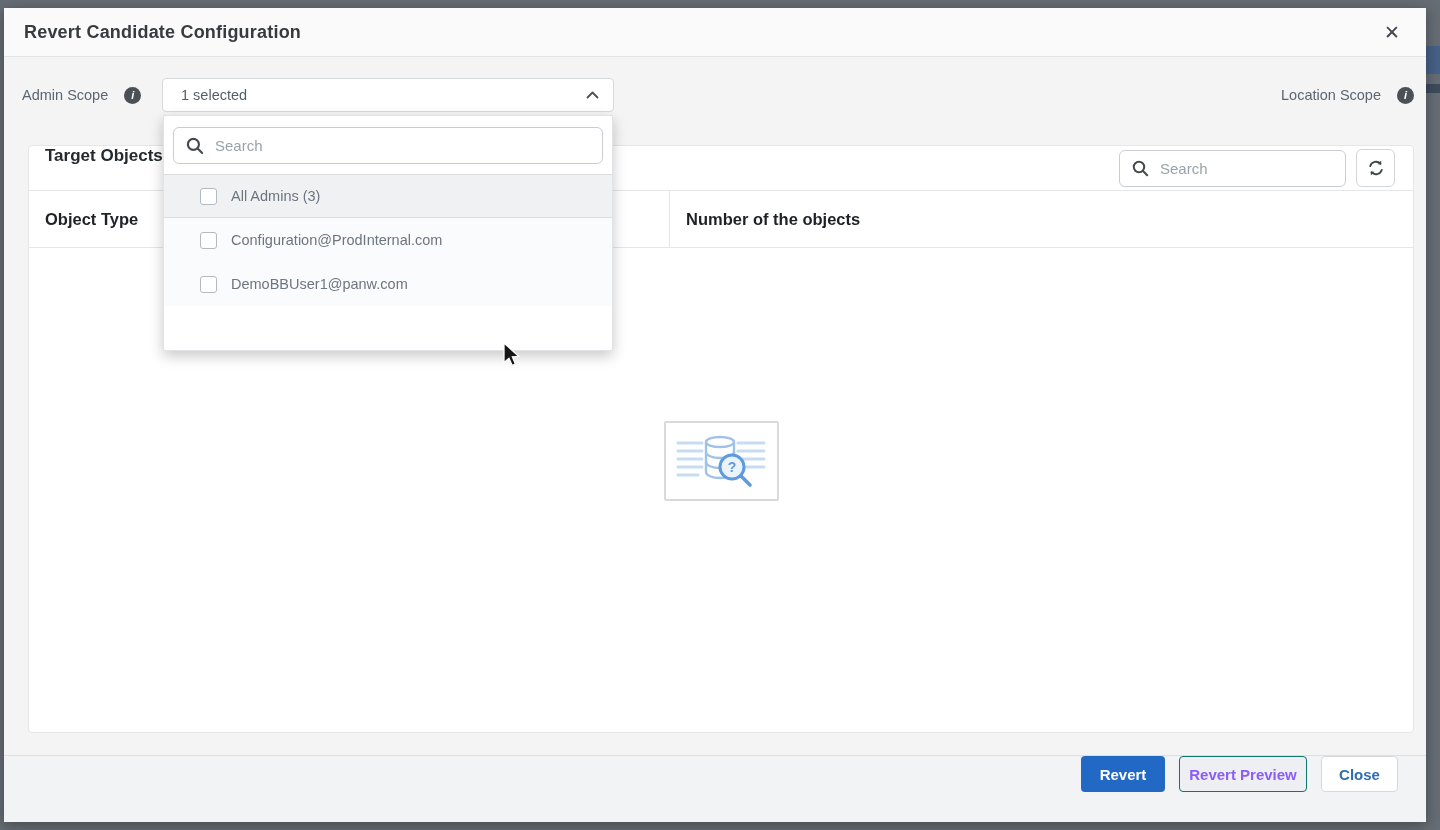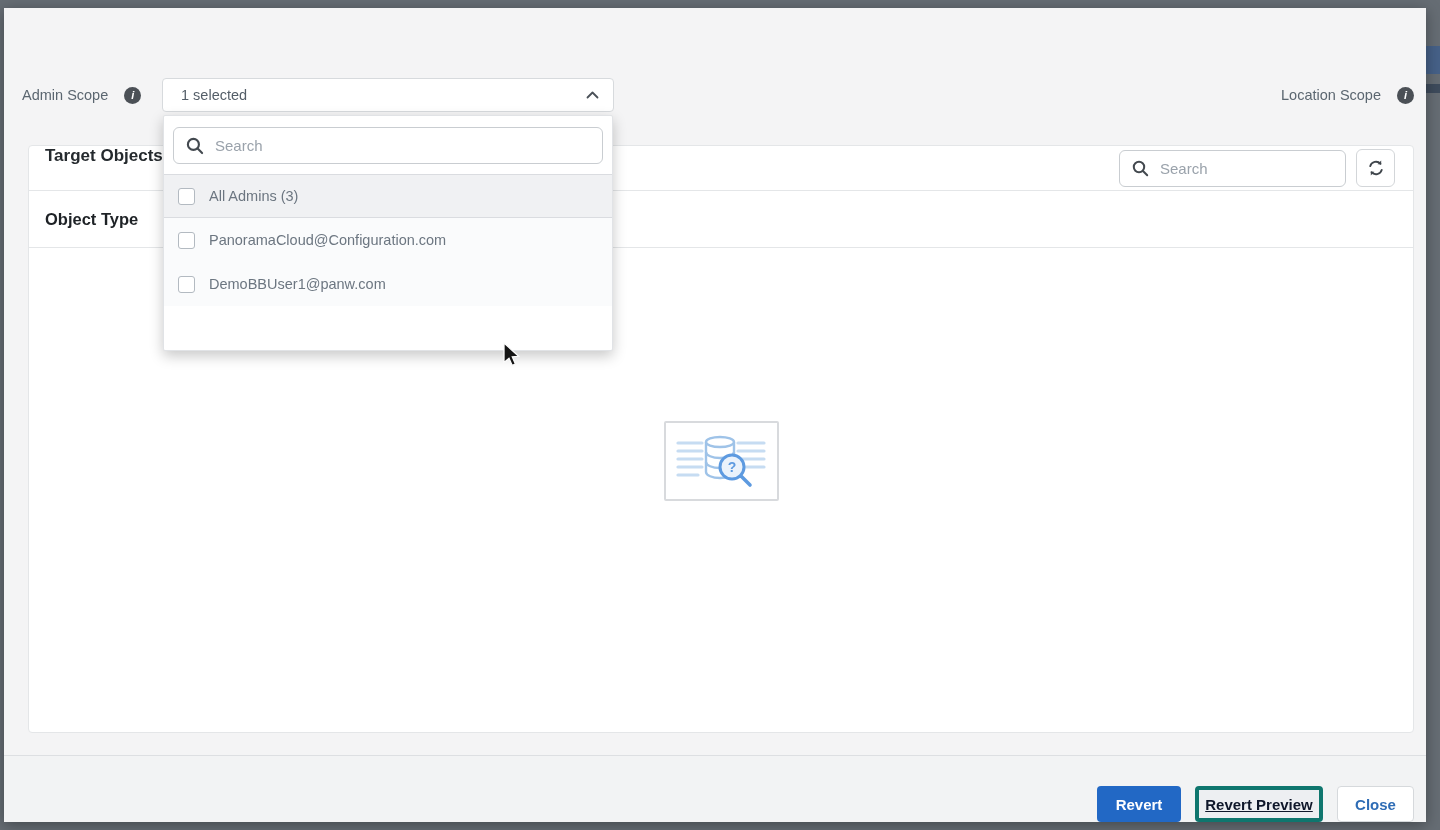--- a/index.html
+++ b/index.html
@@ -85,36 +85,36 @@
   .get-btn {
     margin-top:43px; height:36px; padding:0 22px; background:#1f6cc8; color:#fff;
     border:none; border-radius:4px; font-size:15px; font-weight:700; cursor:pointer;
     font-family:"Liberation Sans", sans-serif; box-shadow:0 1px 2px rgba(31,108,200,.4);
   }
 
   
   .modal-footer {
     position:absolute; left:0; top:747px; width:100%; height:67px;
     border-top:1px solid #dddfe2; background:#f2f3f4;
-    display:flex; align-items:flex-end; justify-content:flex-end; gap:14px; padding-right:12px;
+    display:flex; align-items:flex-start; justify-content:flex-end; gap:14px; padding-right:28px;
   }
   .btn { height:36px; border-radius:4px; font-size:15px; font-weight:700; cursor:pointer; font-family:"Liberation Sans", sans-serif; }
   .btn-revert { width:84px; background:#2268c5; color:#fff; border:none; }
-  .btn-preview { width:128px; background:#edeff2; color:#0f172a; border:4px solid #0f766e; cursor:default;text-decoration:underline; }
+  .btn-preview { width:128px; background:#edeff2; color:#8b5cf6; border:1px solid #0f766e; cursor:default; }
   .btn-close { width:77px; background:#fff; color:#2e6cb5; border:1px solid #d6d9dc; }
 
   
   .dropdown {
     position:absolute; left:159px; top:107px; width:450px; height:236px; z-index:10;
     background:#fff; border-radius:2px; border:1px solid #e1e3e6;
     box-shadow:0 5px 14px rgba(0,0,0,.22);
   }
   .dd-search { margin:11px 9px 10px; }
   .dd-rows { }
-  .dd-row { height:44px; display:flex; align-items:center; padding-left:14px; gap:14px; background:#fafbfc; cursor:pointer; }
+  .dd-row { height:44px; display:flex; align-items:center; padding-left:36px; gap:14px; background:#fafbfc; cursor:pointer; }
   .dd-row.group { background:#f0f1f3; border-top:1px solid #dadce0; border-bottom:1px solid #dadce0; }
   .dd-row.selected { background:#e8eef9; }
   .dd-row-label { font-size:14.5px; color:#6c7681; }
   .dd-row.selected .dd-row-label { color:#5f6a76; }
   .cb {
     width:17px; height:17px; border:1.5px solid #b3bac1; border-radius:3px; background:#fff;
     flex:0 0 auto; display:flex; align-items:center; justify-content:center;
   }
   .cb.checked { background:#1f6cc8; border-color:#1f6cc8; }
   .cb svg { display:none; }
@@ -124,20 +124,24 @@
   .cursor { position:absolute; left:502px; top:342px; z-index:50; pointer-events:none; }
 </style>
 </head>
 <body>
 
 <div class="bg-frag-blue"></div>
 <div class="bg-frag-dark"></div>
 
 <div class="modal">
 
+  <div class="modal-header">
+    <div class="modal-title">Revert Candidate Configuration</div>
+    <button class="close-btn">✕</button>
+  </div>
 
   <div class="scope-group admin">
     <span class="scope-label">Admin Scope</span>
     <span class="info-icon">i</span>
     <div class="select-box">
       <span class="select-value">1 selected</span>
       <span class="select-chevron">
         <svg width="13" height="8" viewBox="0 0 13 8">
             <path d="M1.5 6.5l5-5 5 5" fill="none" stroke="#4a5158" stroke-width="1.8" stroke-linecap="round" stroke-linejoin="round"></path>
           </svg>
@@ -169,20 +173,21 @@
             <path d="M14.8 10.8a6 6 0 0 1-10.3 2.4" stroke="#3f454b" stroke-width="1.8" stroke-linecap="round"></path>
             <path d="M14.2 1.6v3.6h-3.6z" fill="#3f454b"></path>
             <path d="M3.8 16.4v-3.6h3.6z" fill="#3f454b"></path>
           </svg>
         </button>
       </div>
     </div>
 
     <div class="cols">
       <div class="col col-type">Object Type</div>
+      <div class="col col-count">Number of the objects</div>
     </div>
 
     <div class="panel-body">
       <div class="empty-illustration">
         <svg width="99" height="64" viewBox="0 0 99 64">
           <g stroke="#c6dcf2" stroke-width="3.2" stroke-linecap="round">
             <line x1="6" y1="14" x2="30" y2="14"></line>
               <line x1="6" y1="22" x2="30" y2="22"></line>
             <line x1="6" y1="30" x2="30" y2="30"></line>
               <line x1="6" y1="38" x2="30" y2="38"></line>
@@ -224,21 +229,21 @@
       </span>
       <input type="text" placeholder="Search" style="">
     </div>
     <div class="dd-rows">
       <div class="dd-row group">
         <span class="cb"></span>
         <span class="dd-row-label">All Admins (3)</span>
       </div>
       <div class="dd-row">
         <span class="cb"></span>
-        <span class="dd-row-label">PanoramaCloud@Configuration.com</span>
+        <span class="dd-row-label">Configuration@ProdInternal.com</span>
       </div>
       <div class="dd-row">
         <span class="cb"></span>
         <span class="dd-row-label">DemoBBUser1@panw.com</span>
       </div>
     </div>
   </div>
 
 </div>
 

